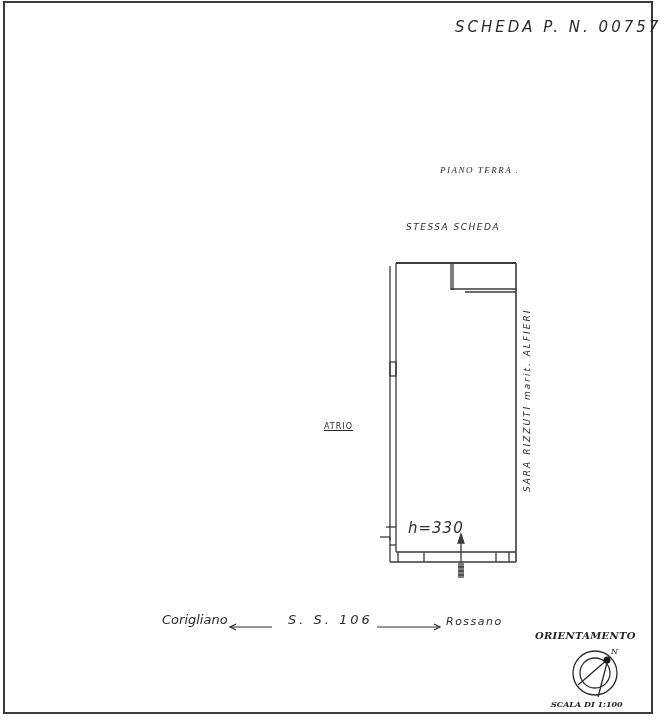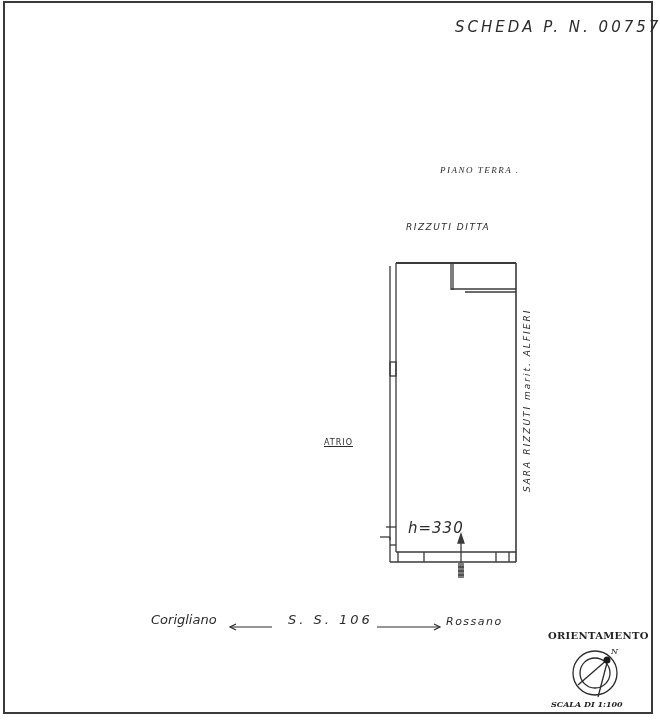--- a/index.html
+++ b/index.html
@@ -49,21 +49,21 @@
       font-family: Liberation Serif, serif;
     }
     .stessa {
       left: 406px;
       top: 222px;
       font-size: 9px;
       letter-spacing: 1.5px;
     }
     .atrio {
       left: 324px;
-      top: 438px;
+      top: 422px;
       font-size: 8px;
       letter-spacing: 1px;
       font-style: normal;
       text-decoration: underline;
     }
     .h330 {
       left: 408px;
       top: 519px;
       font-size: 15px;
       letter-spacing: 1px;
@@ -81,29 +81,30 @@
       white-space: nowrap;
     }
     .road {
       position: absolute;
       top: 612px;
       font-size: 13px;
       font-style: italic;
       color: #2c2c2c;
       white-space: nowrap;
     }
-    .road-left { left: 151px; }
+    .road-left { left: 162px; }
     .road-mid { left: 288px; letter-spacing: 3px; }
     .road-right { left: 446px; font-size: 11px; letter-spacing: 1.5px; top: 615px; }
     .orient-title {
       position: absolute;
-      left: 548px;
+      left: 535px;
       top: 630px;
       font-family: "DejaVu Serif", serif;
       font-weight: bold;
+      font-style: italic;
       font-size: 10px;
       color: #222;
       letter-spacing: 0.3px;
     }
     .scala {
       position: absolute;
       left: 551px;
       top: 699px;
       font-family: "DejaVu Serif", serif;
       font-weight: bold;
@@ -118,21 +119,21 @@
   </style>
 </head>
 <body>
 
 <div class="sheet-border"></div>
 
 <div class="hand scheda">SCHEDA P. N. 0075726</div>
 
 <div class="hand piano">PIANO TERRA .</div>
 
-<div class="hand stessa">RIZZUTI DITTA</div>
+<div class="hand stessa">STESSA SCHEDA</div>
 
 <div class="hand atrio">ATRIO</div>
 
 <div class="vertical-label">SARA RIZZUTI  marit. ALFIERI</div>
 
 <div class="hand h330">h=330</div>
 
 <svg class="plan-svg" width="660" height="720" viewBox="0 0 660 720" style="left:0;top:0;">
   <g stroke="#3a3a3a" fill="none" stroke-width="1.3">
 

